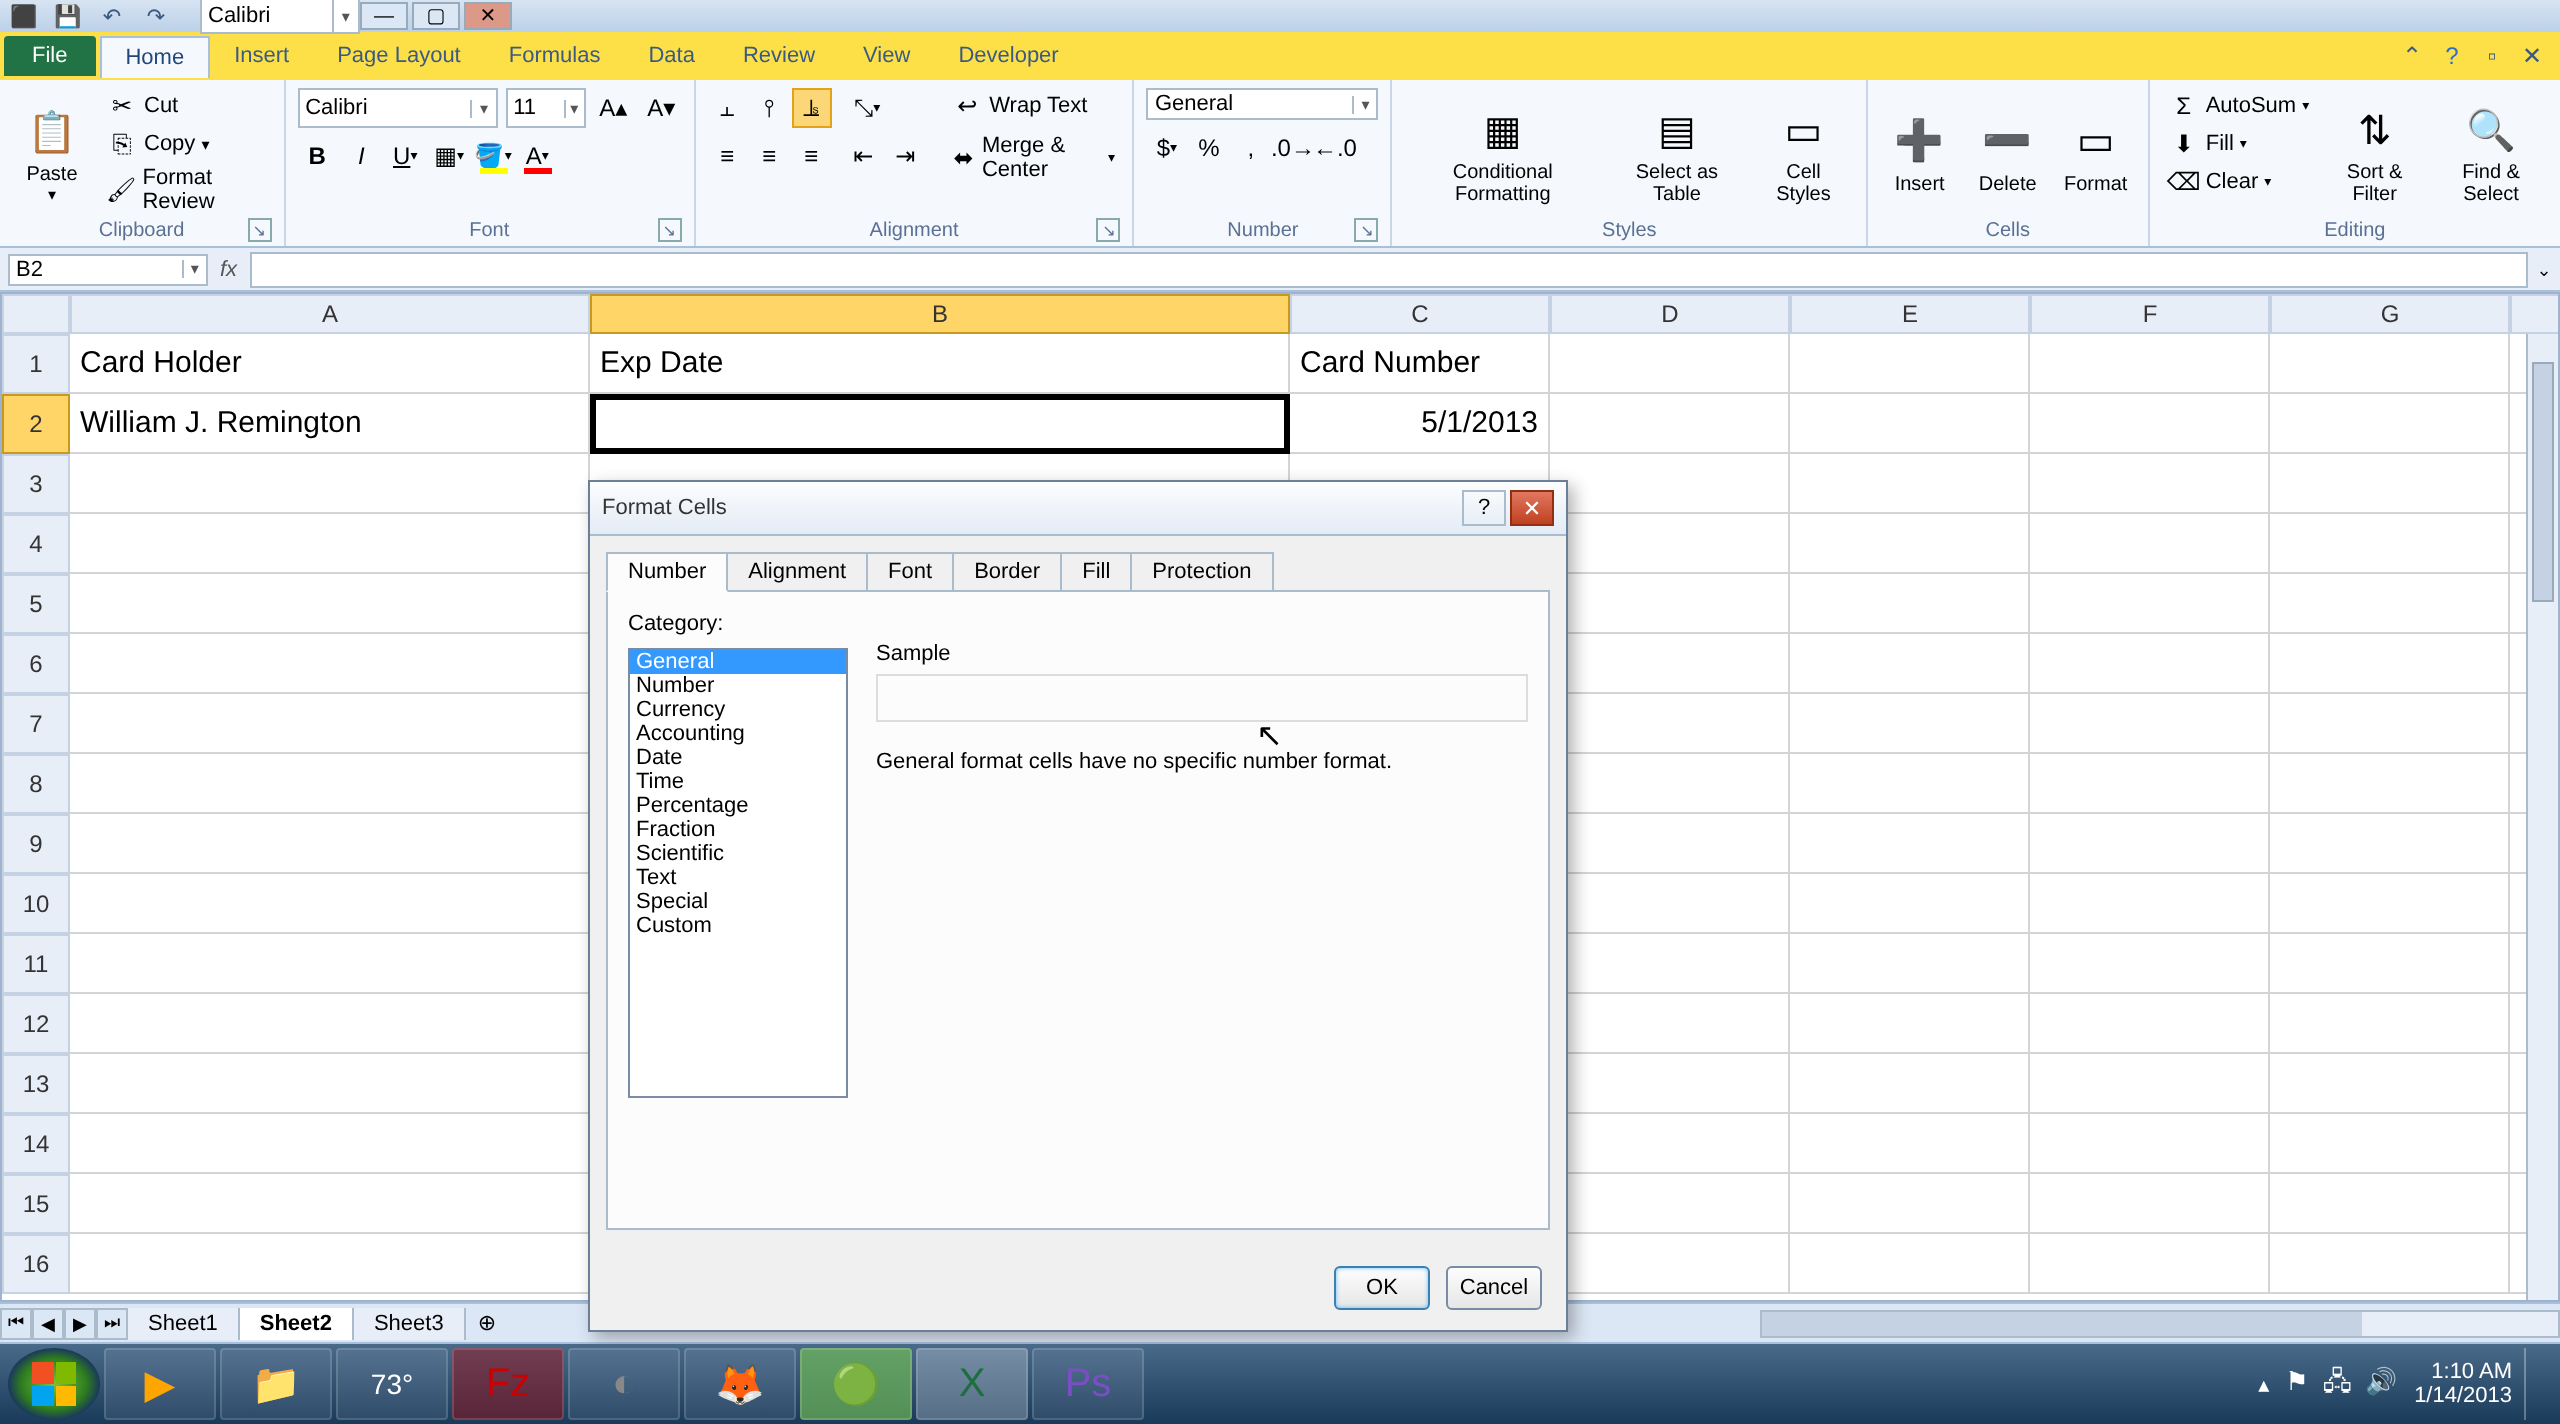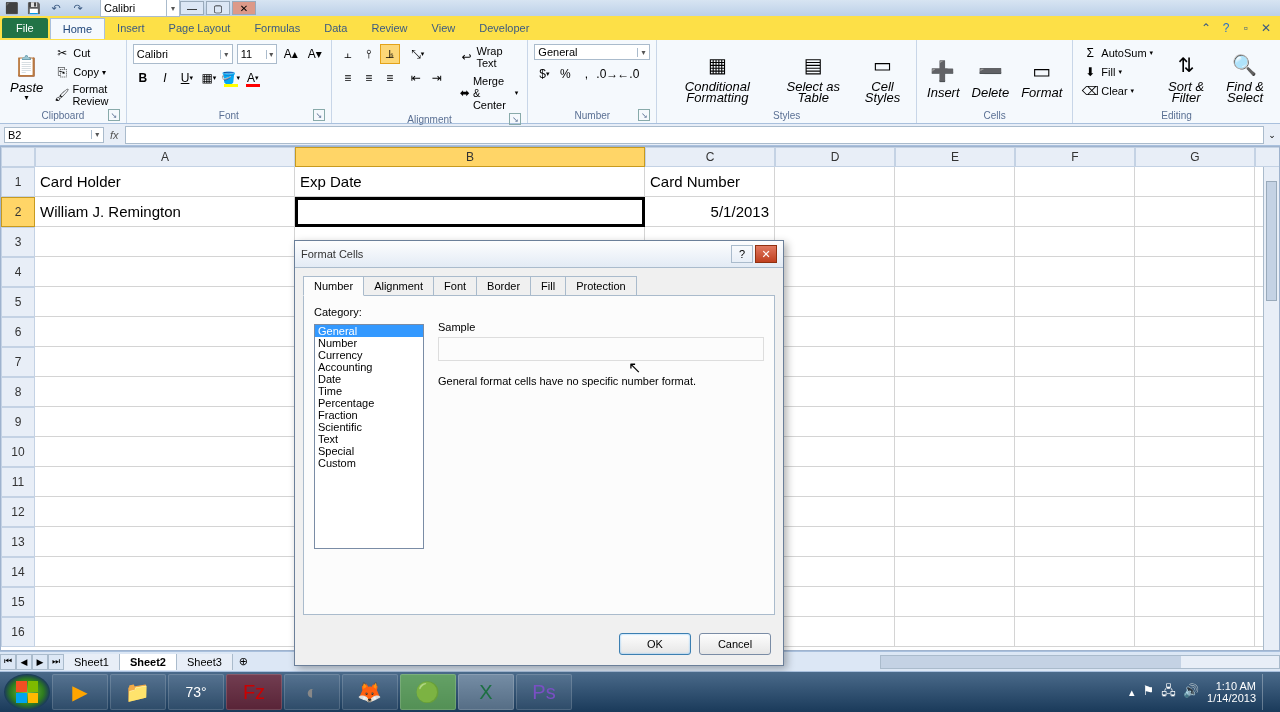--- a/index.html
+++ b/index.html
@@ -24,21 +24,21 @@
 
 
 .ribbon { height: 84px; background: #f5f9fd; border-bottom: 1px solid #a9c0dd; display: flex; font-size: 11px; }
 .group { border-right: 1px solid #c8d6e8; padding: 4px 6px 2px; display: flex; flex-direction: column; position: relative; }
 .group .controls { flex: 1; display: flex; gap: 4px; }
 .group .label { text-align: center; color: #5a7094; font-size: 10px; padding-top: 2px; position: relative; }
 .group .label .launcher { position: absolute; right: 0; bottom: 0; width: 12px; height: 12px; border: 1px solid #8aa; font-size: 8px; display: inline-flex; align-items: center; justify-content: center; }
 
 .bigbtn { display: flex; flex-direction: column; align-items: center; justify-content: center; padding: 2px 4px; cursor: pointer; text-align: center; }
 .bigbtn .icon { width: 32px; height: 32px; display: flex; align-items: center; justify-content: center; font-size: 20px; }
-.bigbtn span.lbl { font-size: 13px; line-height: 11px; font-style: italic; }
+.bigbtn span.lbl { font-size: 10px; line-height: 11px; }
 .smallbtn { display: flex; align-items: center; gap: 3px; padding: 1px 3px; cursor: pointer; font-size: 11px; }
 .smallbtn .ic { width: 16px; height: 16px; display: inline-flex; align-items: center; justify-content: center; font-size: 12px; }
 .iconbtn { width: 20px; height: 20px; border: 1px solid transparent; display: inline-flex; align-items: center; justify-content: center; cursor: pointer; font-size: 12px; }
 .iconbtn.active { background: #fcd777; border-color: #e3a21a; }
 
 .combo { display: flex; align-items: center; border: 1px solid #abc; background: #fff; font-size: 11px; }
 .combo input { border: none; outline: none; font-size: 11px; padding: 1px 3px; width: 100%; }
 .combo .dd { width: 14px; text-align: center; border-left: 1px solid #abc; font-size: 8px; color: #555; cursor: pointer; }
 
 
@@ -93,21 +93,21 @@
 .dialog .dtab.active { background: #fcfcfc; border-bottom-color: #fcfcfc; z-index: 2; }
 .dialog .panel { border: 1px solid #abc; background: #fcfcfc; padding: 10px; min-height: 320px; margin-top: -1px; position: relative; }
 .dialog .catlabel { margin-bottom: 3px; }
 .dialog .catlist { width: 110px; height: 225px; border: 1px solid #7a8ca5; background: #fff; overflow-y: auto; position: absolute; left: 10px; top: 28px; }
 .dialog .catlist .item { padding: 0 3px; cursor: pointer; font-size: 11px; }
 .dialog .catlist .item.sel { background: #3399ff; color: #fff; }
 .dialog .rightside { margin-left: 124px; }
 .dialog .sample { border: 1px solid #ddd; padding: 6px; margin-top: 4px; height: 24px; }
 .dialog .desc { margin-top: 14px; }
 .dialog .dbuttons { display: flex; justify-content: flex-end; gap: 8px; padding: 10px 12px; }
-.dialog .dbuttons button { width: 72px; height: 22px; border: 1px solid #7a8ca5; background: linear-gradient(#fdfdfd, #e6e6e6); cursor: pointer; font-size: 11px; border-radius: 3px; }
+.dialog .dbuttons button { width: 48px; height: 22px; border: 1px solid #7a8ca5; background: linear-gradient(#fdfdfd, #e6e6e6); cursor: pointer; font-size: 11px; border-radius: 3px; }
 .dialog .dbuttons .ok { border: 1px solid #3c7fb1; box-shadow: 0 0 2px #6bf inset; }
 
 
 .cursor { position: absolute; left: 628px; top: 358px; font-size: 16px; pointer-events: none; z-index: 100; }
 
 
 .taskbar { position: absolute; bottom: 0; left: 0; right: 0; height: 40px; background: linear-gradient(#4a6a8a, #1a3a5a); display: flex; align-items: center; padding: 0 4px; }
 .taskbar .start { width: 46px; height: 36px; border-radius: 50%; background: radial-gradient(#7ac142, #2e7d1e 50%, #1a3a5a 70%); display: flex; align-items: center; justify-content: center; cursor: pointer; }
 .taskbar .start .flag { width: 22px; height: 22px; display: grid; grid-template-columns: 1fr 1fr; grid-template-rows: 1fr 1fr; gap: 1px; }
 .taskbar .start .flag span:nth-child(1) { background: #f25022; }

